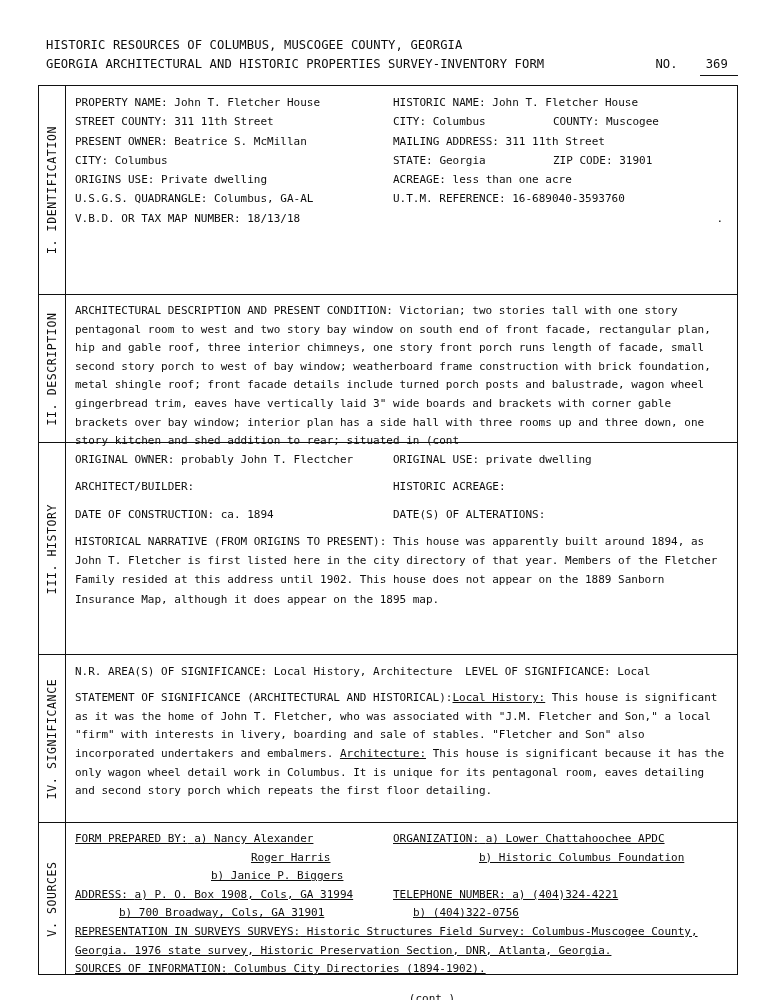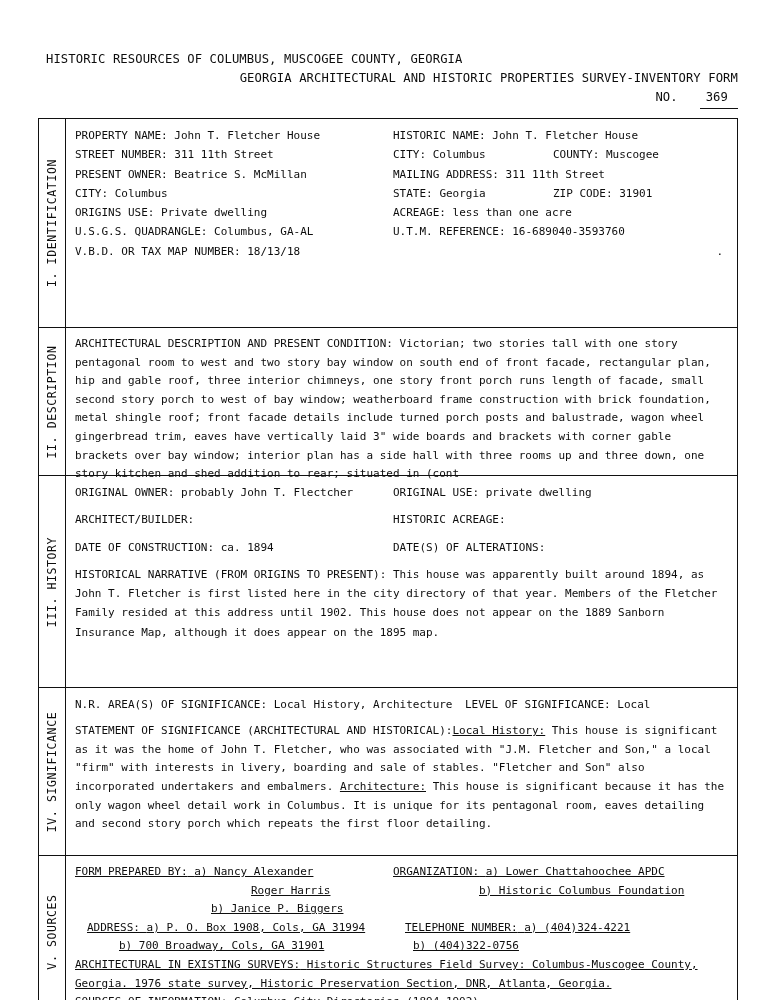--- a/index.html
+++ b/index.html
@@ -14,35 +14,34 @@
   #page {
     position: relative;
     width: 772px;
     height: 1000px;
     background: #ffffff;
     overflow: hidden;
   }
   .sheet {
     position: absolute;
     left: 38px;
-    top: 50px;
+    top: 36px;
     width: 700px;
     height: 930px;
   }
   .hdr {
     font-size: 12.2px;
     letter-spacing: 0.1px;
     line-height: 19px;
     padding-left: 8px;
   }
   .hdr .line2 {
     display: flex;
     justify-content: space-between;
-    align-items: flex-end;
-    flex-direction: column;
+    align-items: flex-start;
   }
   .no-label {
     padding-right: 22px;
     white-space: nowrap;
   }
   .no-value {
     display: inline-block;
     border-bottom: 1.4px solid #111;
     padding: 0 10px 1px 6px;
     font-family: "DejaVu Sans Mono", monospace;
@@ -135,21 +134,21 @@
             <span class="lbl">PROPERTY NAME:</span>
             <span class="val">John T. Fletcher House</span>
           </div>
           <div class="c2">
             <span class="lbl">HISTORIC NAME:</span>
             <span class="val">John T. Fletcher House</span>
           </div>
         </div>
         <div class="row">
           <div class="c1">
-            <span class="lbl">STREET NUMBER:</span>
+            <span class="lbl">STREET COUNTY:</span>
             <span class="val">311 11th Street</span>
           </div>
           <div class="c2b">
             <span class="lbl">CITY:</span>
             <span class="val">Columbus</span>
           </div>
           <div class="c2">
             <span class="lbl">COUNTY:</span>
             <span class="val">Muscogee</span>
           </div>
@@ -313,39 +312,39 @@
             <span class="val" style="margin-left:86px;">b) Historic Columbus Foundation</span>
           </div>
         </div>
         <div class="row">
           <div class="c1" style="flex:0 0 318px; width:318px;">
             <span class="val" style="margin-left:136px;margin-top:8px;">b) Janice P. Biggers</span>
           </div>
           <div class="c2"></div>
         </div>
         <div class="row">
-          <div class="c1" style="flex:0 0 318px; width:318px;margin-left:12px;">
+          <div class="c1" style="flex:0 0 318px; width:318px;">
             <span class="lbl">ADDRESS:</span>
             <span class="val">a) P. O. Box 1908, Cols, GA 31994</span>
           </div>
           <div class="c2">
             <span class="lbl">TELEPHONE NUMBER:</span>
             <span class="val">a) (404)324-4221</span>
           </div>
         </div>
         <div class="row">
           <div class="c1" style="flex:0 0 318px; width:318px;">
             <span class="val" style="margin-left:44px;">b) 700 Broadway, Cols, GA  31901</span>
           </div>
           <div class="c2">
             <span class="val" style="margin-left:20px;">b) (404)322-0756</span>
           </div>
         </div>
         <div class="para">
-          <span class="lbl">ARCHITECTURAL IN EXISTING SURVEYS:</span>
+          <span class="lbl">REPRESENTATION IN SURVEYS SURVEYS:</span>
           <span class="val">Historic Structures Field Survey: Columbus-Muscogee County, Georgia. 1976 state survey, Historic Preservation Section, DNR, Atlanta, Georgia.</span>
         </div>
         <div class="para">
           <span class="lbl">SOURCES OF INFORMATION:</span>
           <span class="val">Columbus City Directories (1894-1902).</span>
         </div>
         <div class="cont-line" style="padding-left:60px;">
           <span>(cont.)</span>
         </div>
       </div>

